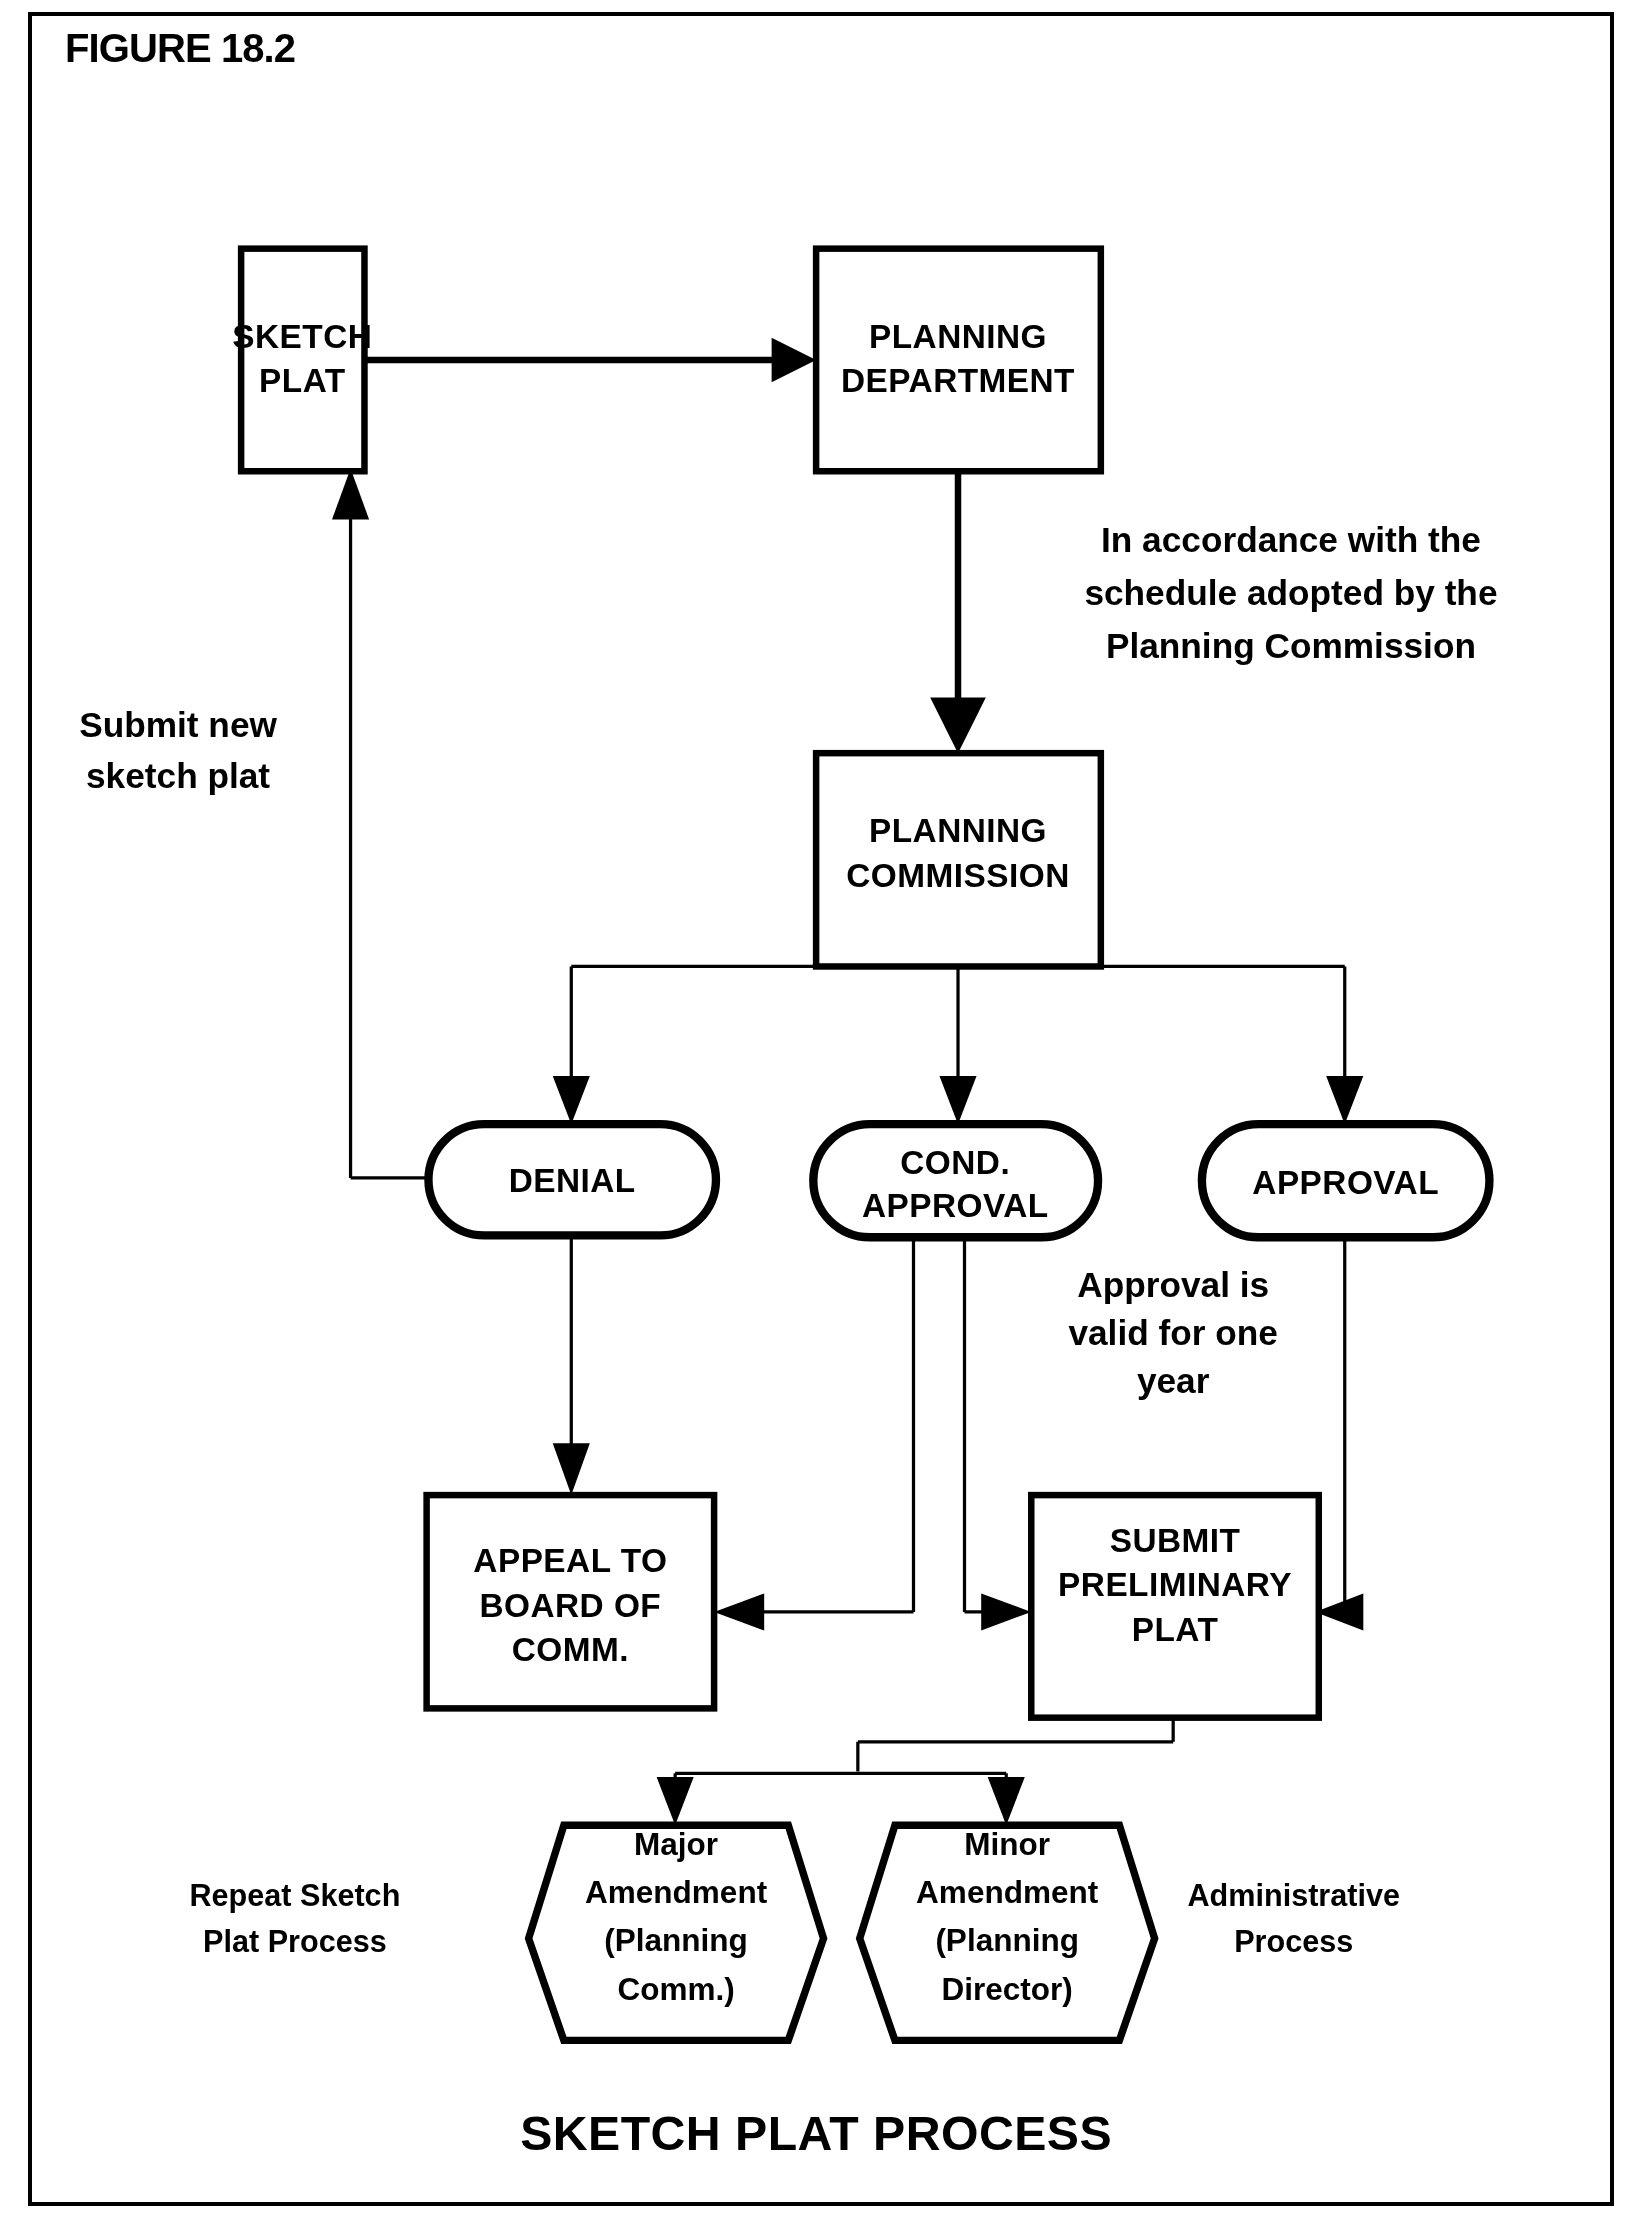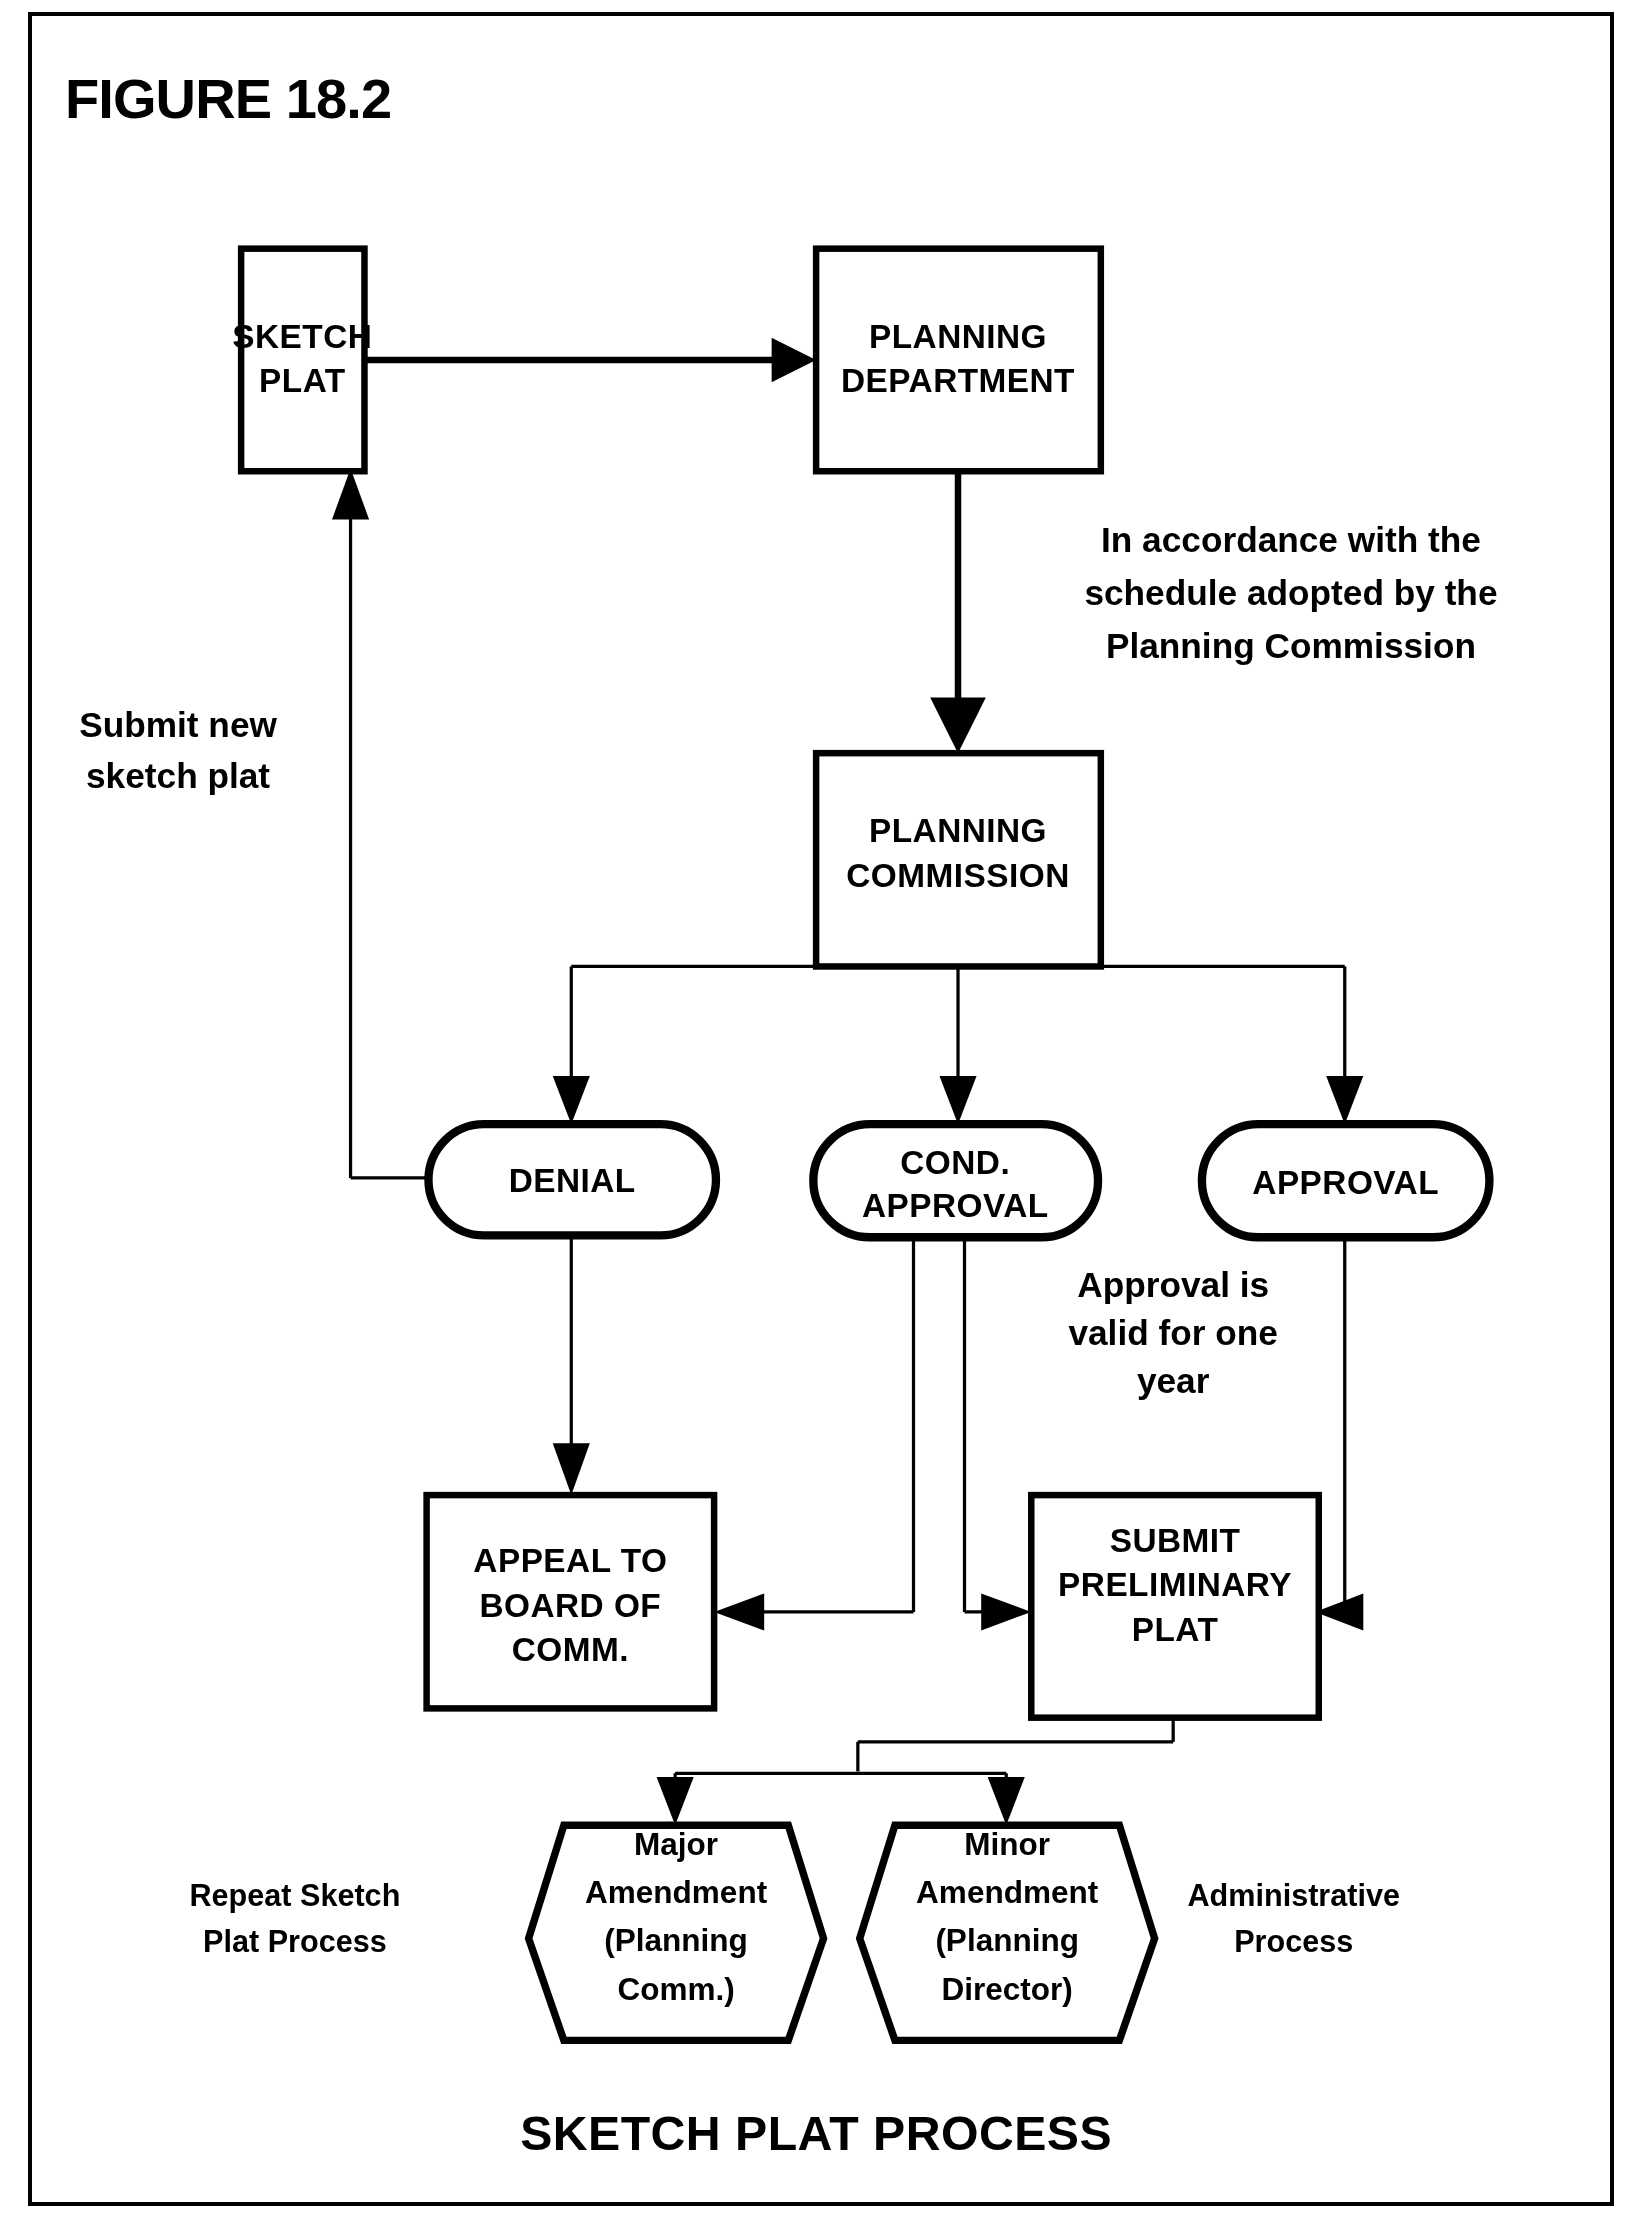--- a/index.html
+++ b/index.html
@@ -21,26 +21,25 @@
     width: 1586px;
     height: 2194px;
     border: 4.6px solid #000000;
     box-sizing: border-box;
     background: #ffffff;
   }
   #figure-title {
     position: absolute;
     left: 65px;
     top: 26px;
-    font-size: 56px;
+    font-size: 40px;
     font-weight: bold;
     letter-spacing: -0.9px;
     color: #000000;
     font-family: "Liberation Sans", sans-serif;
-    margin-top: 40px;
   }
   svg#flow {
     position: absolute;
     left: 0;
     top: 0;
     width: 1648px;
     height: 2226px;
   }
   .node-box {
     fill: #ffffff;

